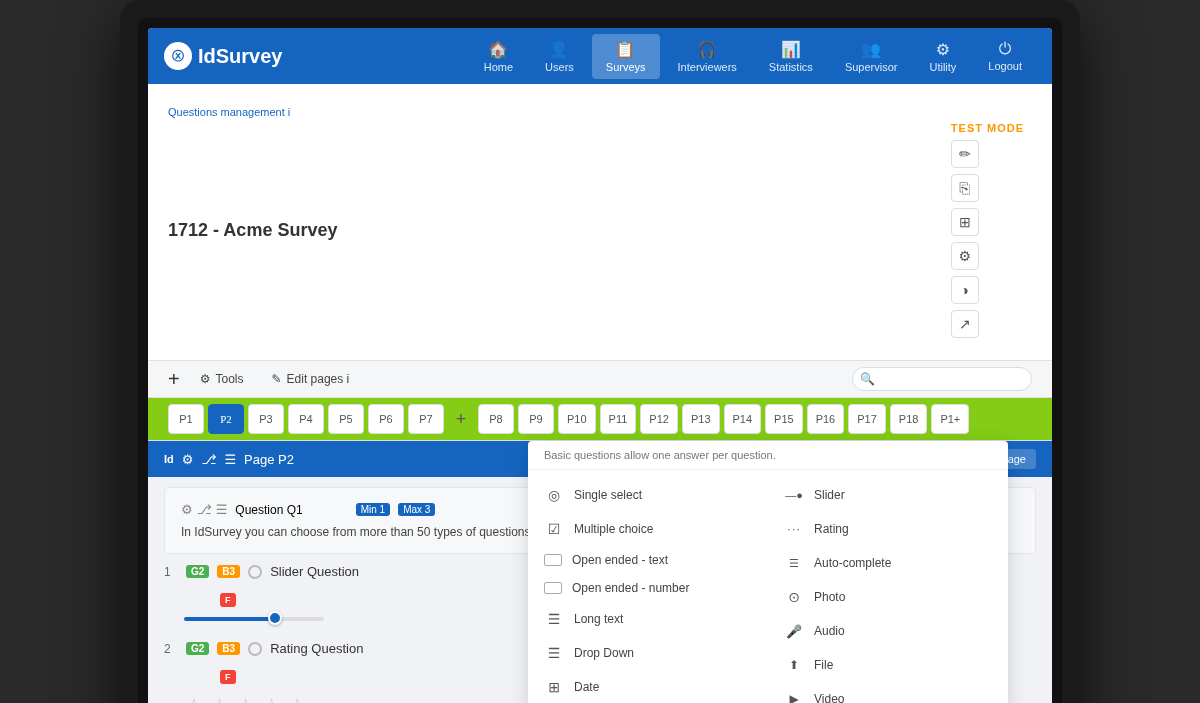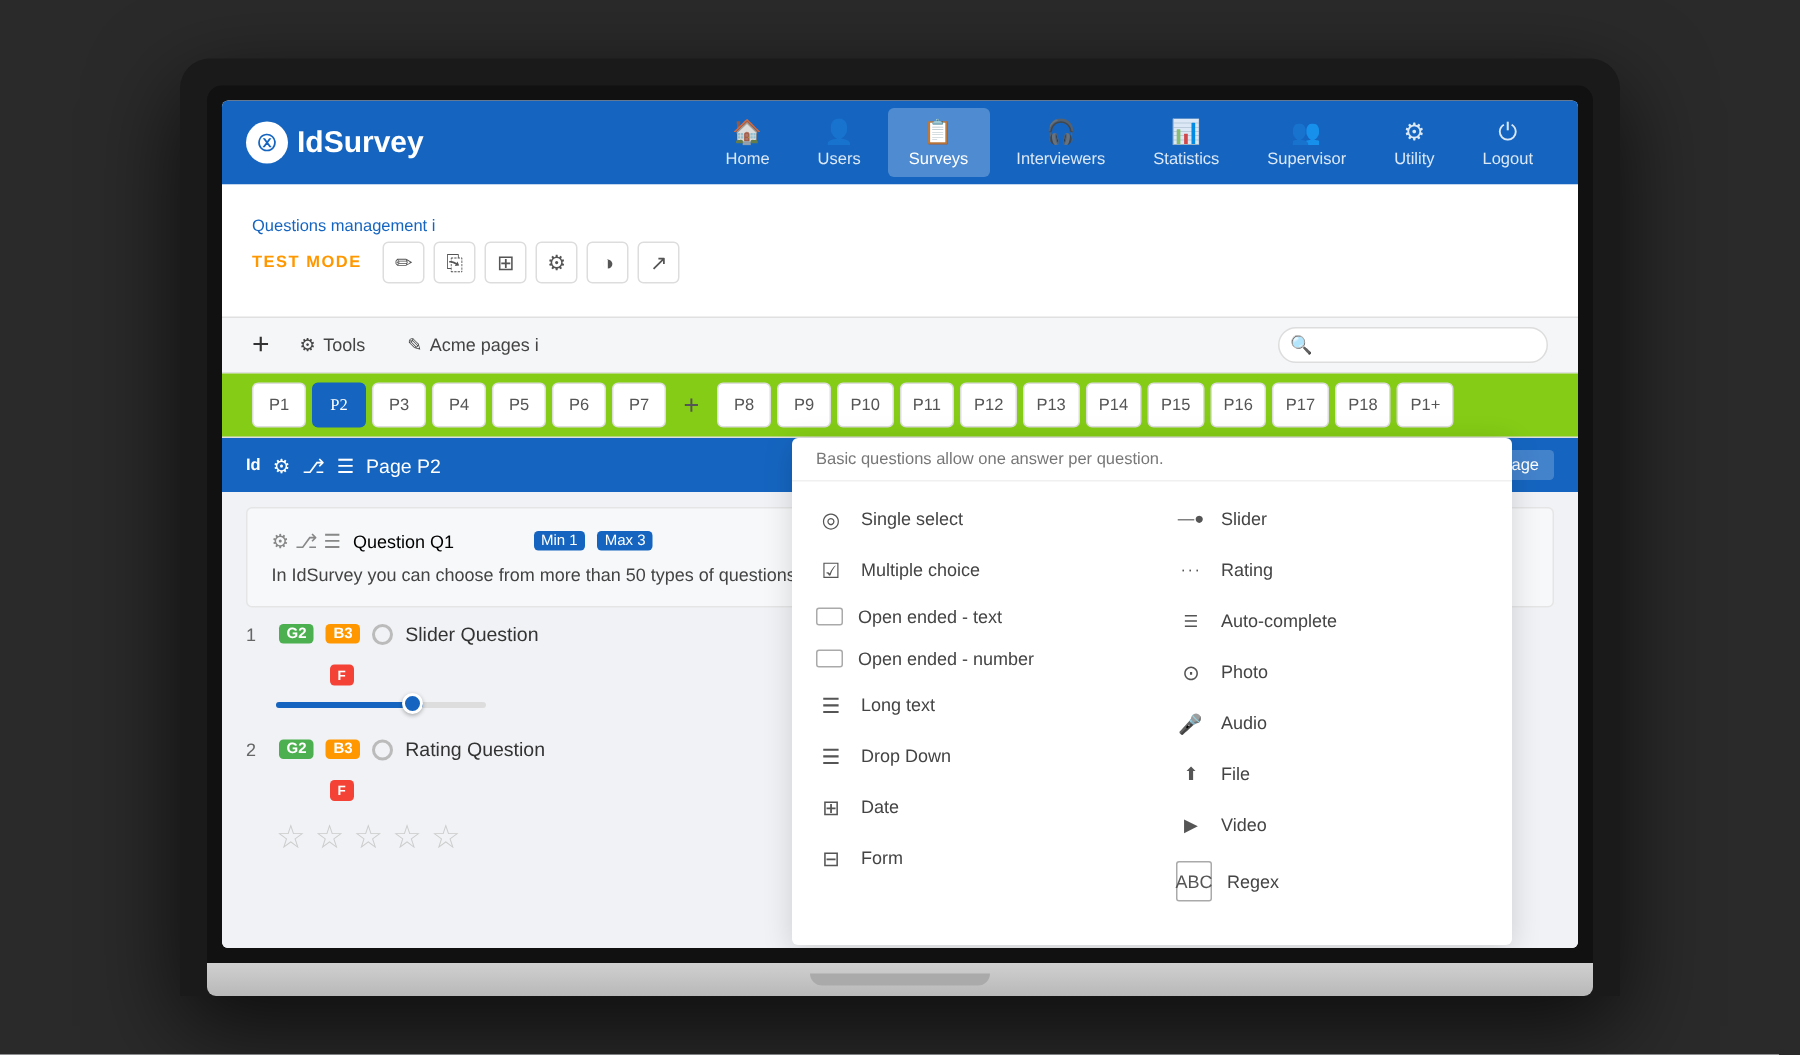--- a/index.html
+++ b/index.html
@@ -455,41 +455,42 @@
           <div class="nav-item">
             <span class="nav-icon">⏻</span>
             <span>Logout</span>
           </div>
         </div>
       </div>
 
       <div class="page-header">
         <div class="breadcrumb">Questions management  i</div>
         <div class="page-title-row">
-          <div style="display:flex;align-items:center;gap:6px;">
+          <div class="page-title">1712 - Acme Survey</div>
+          <div style="display:flex;gap:6px;flex-direction:column;">
             <span class="test-mode-badge">TEST MODE</span>
             <div class="toolbar-icon-btn">✏</div>
             <div class="toolbar-icon-btn">⎘</div>
             <div class="toolbar-icon-btn">⊞</div>
             <div class="toolbar-icon-btn">⚙</div>
             <div class="toolbar-icon-btn">◑</div>
             <div class="toolbar-icon-btn">↗</div>
           </div>
         </div>
       </div>
 
       <div class="toolbar-bar">
         <button class="add-btn">+</button>
         <div class="toolbar-btn">
           <span>⚙</span>
           <span>Tools</span>
         </div>
         <div class="toolbar-btn">
           <span>✎</span>
-          <span>Acme pages  i</span>
+          <span>Edit pages  i</span>
         </div>
         <div class="search-box">
           <span class="search-icon-inner">🔍</span>
           <input class="search-input" type="text" style="">
         </div>
       </div>
 
       <div class="page-tabs">
         <div class="page-tab">P1</div>
         <div class="page-tab active">P2</div>

